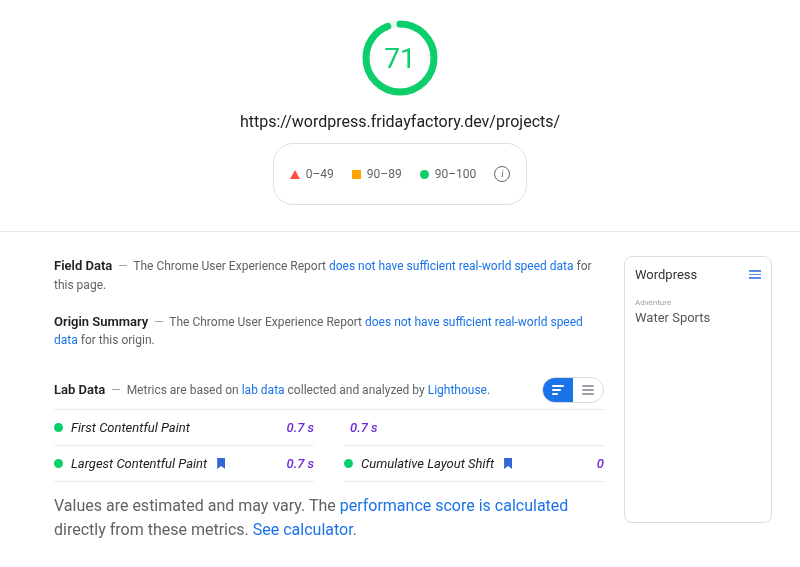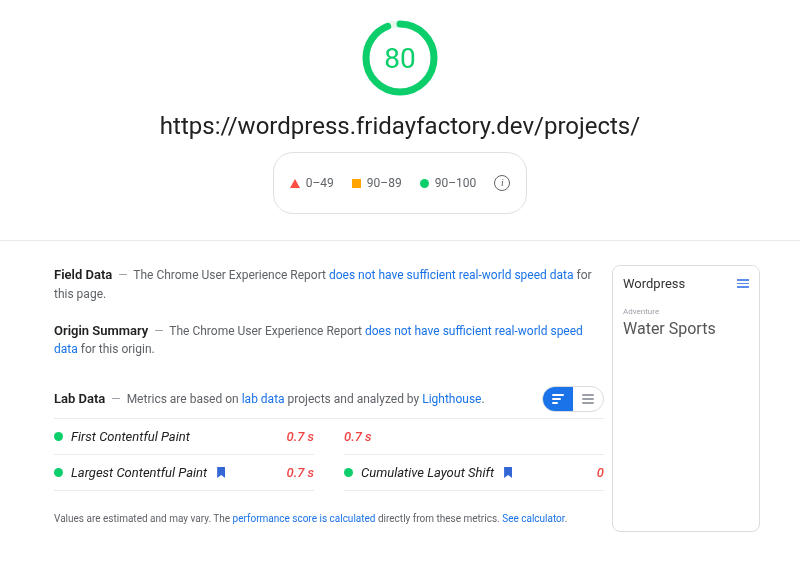--- a/index.html
+++ b/index.html
@@ -17,21 +17,21 @@
   .gauge {
     position: relative;
     width: 80px; height: 80px;
   }
   .gauge svg { transform: rotate(-90deg); }
   .gauge-score {
     position: absolute; inset: 0;
     display: flex; align-items: center; justify-content: center;
     font-size: 28px; font-weight: 400; color: #0cce6b;
   }
-  .url { font-size: 24px; color: #212121; margin: 14px 0 12px; font-weight: 400; }
+  .url { font-size: 16px; color: #212121; margin: 14px 0 12px; font-weight: 400; }
   .legend {
     display: inline-flex; align-items: center; gap: 18px;
     padding: 22px 16px;
     border: 1px solid #e0e0e0;
     border-radius: 20px;
     font-size: 12px;
     color: #5f6368;
   }
   .legend-item { display: inline-flex; align-items: center; gap: 6px; }
   .tri {
@@ -43,22 +43,22 @@
   .sq { width: 9px; height: 9px; background: #ffa400; }
   .circ { width: 9px; height: 9px; border-radius: 50%; background: #0cce6b; }
   .info-icon {
     width: 16px; height: 16px; border: 1.4px solid #5f6368; border-radius: 50%;
     display: inline-flex; align-items: center; justify-content: center;
     font-size: 10px; font-style: italic; font-family: Georgia, serif; color: #5f6368;
     line-height: 1;
   }
   .divider { height: 1px; background: #e8eaed; margin: 16px 0 0; }
   .content {
-    display: flex; gap: 8px;
-    padding: 24px 40px 0 54px;
+    display: flex; gap: 20px;
+    padding: 24px 28px 0 54px;
   }
   .left { flex: 1; min-width: 0; }
   .right { width: 148px; flex-shrink: 0; }
   .section { margin-bottom: 18px; font-size: 12px; line-height: 1.5; color: #5f6368; }
   .section-title { font-size: 13px; font-weight: 600; color: #212121; }
   .dash { color: #9aa0a6; }
   .link { color: #1a73e8; text-decoration: none; }
   .lab-row {
     display: flex; align-items: center; justify-content: space-between;
     margin-bottom: 6px;
@@ -97,24 +97,24 @@
     padding: 10px 0;
     border-bottom: 1px solid #ebebeb;
   }
   .metric-label { display: flex; align-items: center; gap: 8px; font-size: 13px; color: #212121; }
   .dot { width: 9px; height: 9px; border-radius: 50%; background: #0cce6b; flex-shrink: 0; }
   .bookmark {
     width: 8px; height: 11px; background: #3367d6;
     clip-path: polygon(0 0, 100% 0, 100% 100%, 50% 72%, 0 100%);
     display: inline-block; margin-left: 2px;
   }
-  .metric-value { font-size: 13px; font-weight: 500; color: #ef4444; }
+  .metric-value { font-size: 13px; font-weight: 500; color: #6d28d9; margin-left: 6px; }
   .footnote {
-    font-size: 10px; color: #5f6368; line-height: 1.5;
-    margin-top: 20px;
+    font-size: 16px; color: #5f6368; line-height: 1.5;
+    margin-top: 12px;
   }
   
   .phone {
     border: 1px solid #dadce0; border-radius: 8px; overflow: hidden;
     display: flex; flex-direction: column; height: 267px;
   }
   .phone-header {
     display: flex; justify-content: space-between; align-items: center;
     padding: 10px 10px 8px; font-size: 13px; color: #333; background:#fff;
   }
@@ -127,33 +127,33 @@
   }
   .mountain {
     position: absolute; bottom: 30%; left: 0; right: 0; height: 50%;
     background:
       radial-gradient(ellipse 120% 60% at 30% 100%, rgba(90,110,120,0.55), transparent 60%),
       radial-gradient(ellipse 120% 60% at 70% 100%, rgba(110,130,140,0.5), transparent 60%);
   }
   .hero-text { color: rgba(255,255,255,0.75); font-size: 15px; font-weight: 400; letter-spacing: .2px; position: relative; top:-18px;}
   .phone-bottom { background: #fff; padding: 8px 10px 2px; }
   .tag { font-size: 8px; color: #9aa0a6; margin-bottom: 3px; }
-  .card-title { font-size: 16px; color: #555; }
+  .card-title { font-size: 13px; color: #555; }
 </style>
 </head>
 <body>
 
 <div class="header">
   <div class="gauge-wrap">
     <div class="gauge">
       <svg width="80" height="80">
         <circle cx="40" cy="40" r="34" fill="none" stroke="#e6f7ed" stroke-width="7"></circle>
         <circle cx="40" cy="40" r="34" fill="none" stroke="#0cce6b" stroke-width="7" stroke-linecap="round" stroke-dasharray="200.7 213.6"></circle>
       </svg>
-      <div class="gauge-score">80</div>
+      <div class="gauge-score">71</div>
     </div>
   </div>
   <div class="url">https://wordpress.fridayfactory.dev/projects/</div>
   <div class="legend">
     <span class="legend-item">
       <span class="tri"></span>
       <span>0–49</span>
     </span>
     <span class="legend-item">
       <span class="sq"></span>
@@ -182,21 +182,21 @@
       &nbsp;<span class="dash">—</span>&nbsp;
       <span>The Chrome User Experience Report </span><a class="link" href="#">does not have sufficient real-world speed data</a><span> for this origin.</span>
     </div>
 
     <div style="height:10px"></div>
 
     <div class="lab-row">
       <div class="section" style="margin-bottom:0">
         <span class="section-title">Lab Data</span>
         &nbsp;<span class="dash">—</span>&nbsp;
-        <span>Metrics are based on </span><a class="link" href="#">lab data</a><span> projects and analyzed by </span><a class="link" href="#">Lighthouse</a><span>.</span>
+        <span>Metrics are based on </span><a class="link" href="#">lab data</a><span> collected and analyzed by </span><a class="link" href="#">Lighthouse</a><span>.</span>
       </div>
       <div class="toggle">
         <div class="toggle-seg active">
           <div class="toggle-lines">
               <span></span>
               <span></span>
               <span></span>
             </div>
         </div>
         <div class="toggle-seg">

